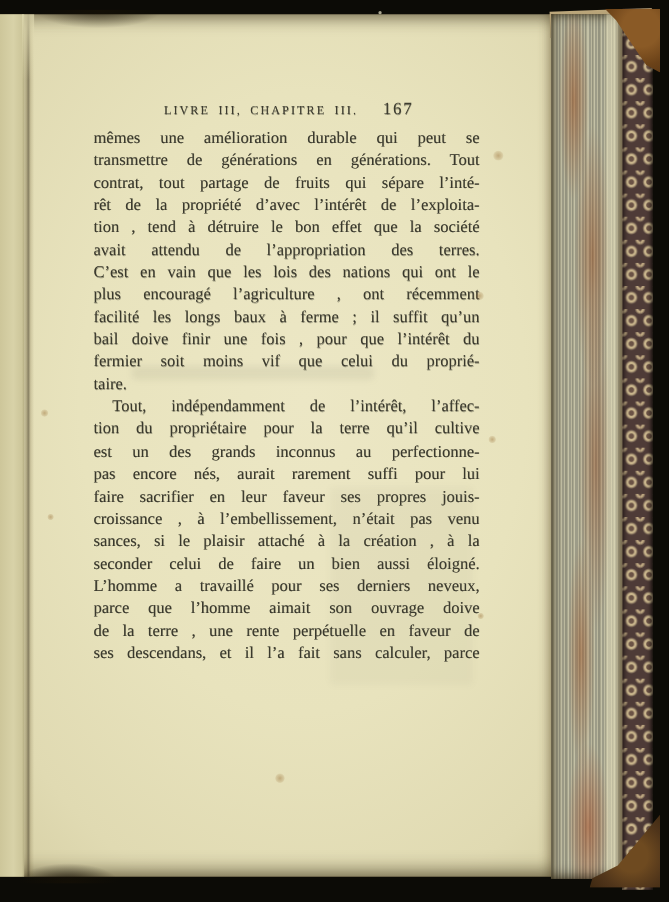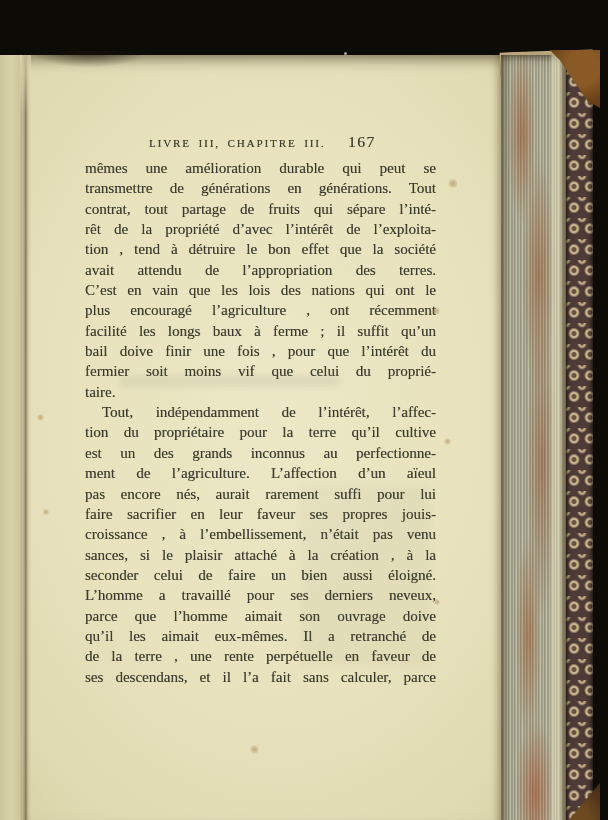--- a/index.html
+++ b/index.html
@@ -3,21 +3,21 @@
 <meta charset="utf-8">
 <style>
   html, body {
     margin: 0; padding: 0;
     width: 608px; height: 820px;
     background: #0c0b06;
     overflow: hidden;
     position: relative;
     font-family: "Liberation Serif", serif;
   }
-  .scene { position: absolute; inset: 0; margin-top: 42px; }
+  .scene { position: absolute; inset: 0; }
 
   
   .page {
     position: absolute;
     left: 0; top: 13px;
     width: 501px; height: 784px;
     background:
       radial-gradient(ellipse 90% 80% at 55% 45%,
         #ece7c5 0%, #e8e3bd 45%, #e0dab2 75%, #d4cda2 95%, #c6bf92 100%);
     box-shadow:
@@ -192,29 +192,27 @@
       <div class="line">avait attendu de l’appropriation des terres.</div>
       <div class="line">C’est en vain que les lois des nations qui ont le</div>
       <div class="line">plus encouragé l’agriculture , ont récemment</div>
       <div class="line">facilité les longs baux à ferme ; il suffit qu’un</div>
       <div class="line">bail doive finir une fois , pour que l’intérêt du</div>
       <div class="line">fermier soit moins vif que celui du proprié-</div>
       <div class="line short">taire.</div>
       <div class="line indent">Tout, indépendamment de l’intérêt, l’affec-</div>
       <div class="line">tion du propriétaire pour la terre qu’il cultive</div>
       <div class="line">est un des grands inconnus au perfectionne-</div>
-      <div class="line">ment de l’agriculture. L’affection d’un aïeul</div>
       <div class="line">pas encore nés, aurait rarement suffi pour lui</div>
       <div class="line">faire sacrifier en leur faveur ses propres jouis-</div>
       <div class="line">croissance , à l’embellissement, n’était pas venu</div>
       <div class="line">sances, si le plaisir attaché à la création , à la</div>
       <div class="line">seconder celui de faire un bien aussi éloigné.</div>
       <div class="line">L’homme a travaillé pour ses derniers neveux,</div>
       <div class="line">parce que l’homme aimait son ouvrage doive</div>
-      <div class="line">qu’il les aimait eux-mêmes. Il a retranché de</div>
       <div class="line">de la terre , une rente perpétuelle en faveur de</div>
       <div class="line">ses descendans, et il l’a fait sans calculer, parce</div>
     </div>
 
     <div class="ghost g1"></div>
     <div class="ghost g2"></div>
 
     <div class="spot" style="left:448px; top:124px; width:10px; height:9px;"></div>
     <div class="spot" style="left:432px; top:252px; width:8px; height:8px;"></div>
     <div class="spot" style="left:444px; top:383px; width:7px; height:7px;"></div>

